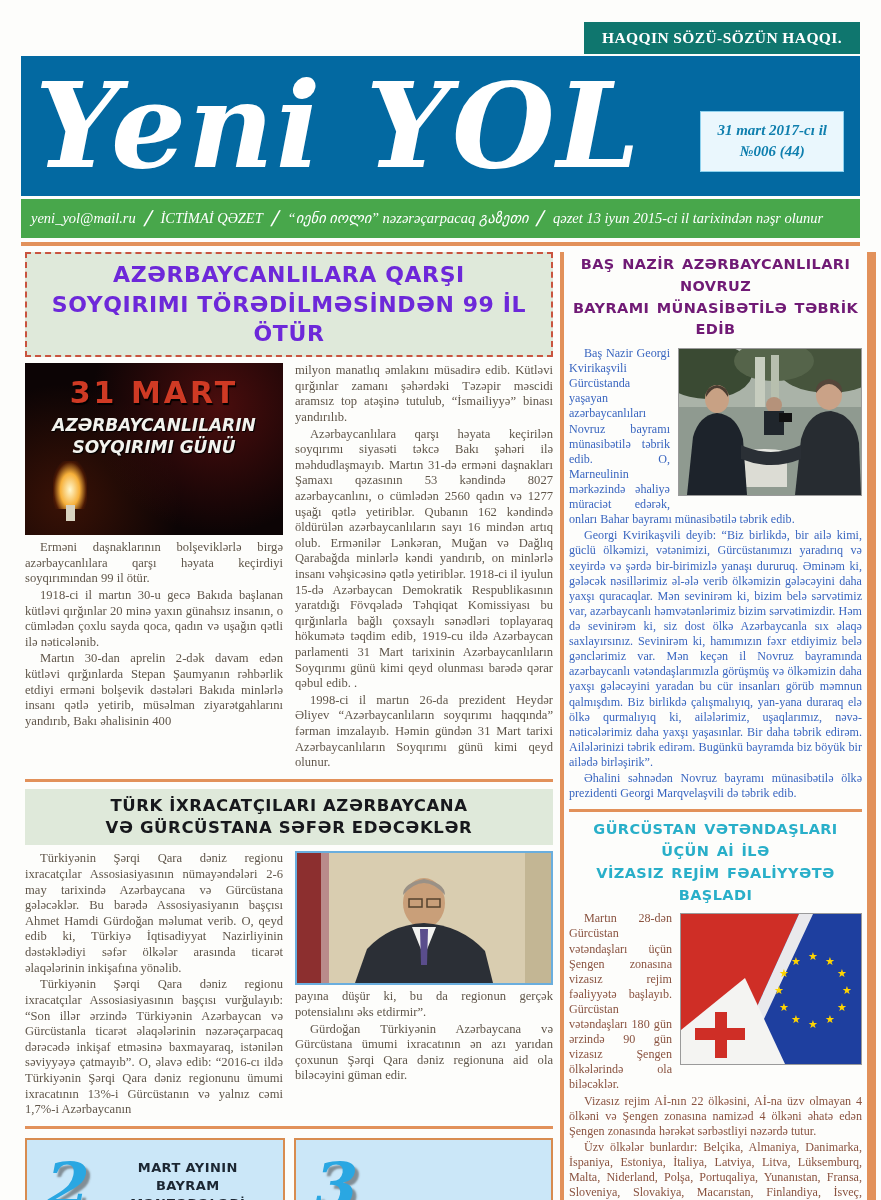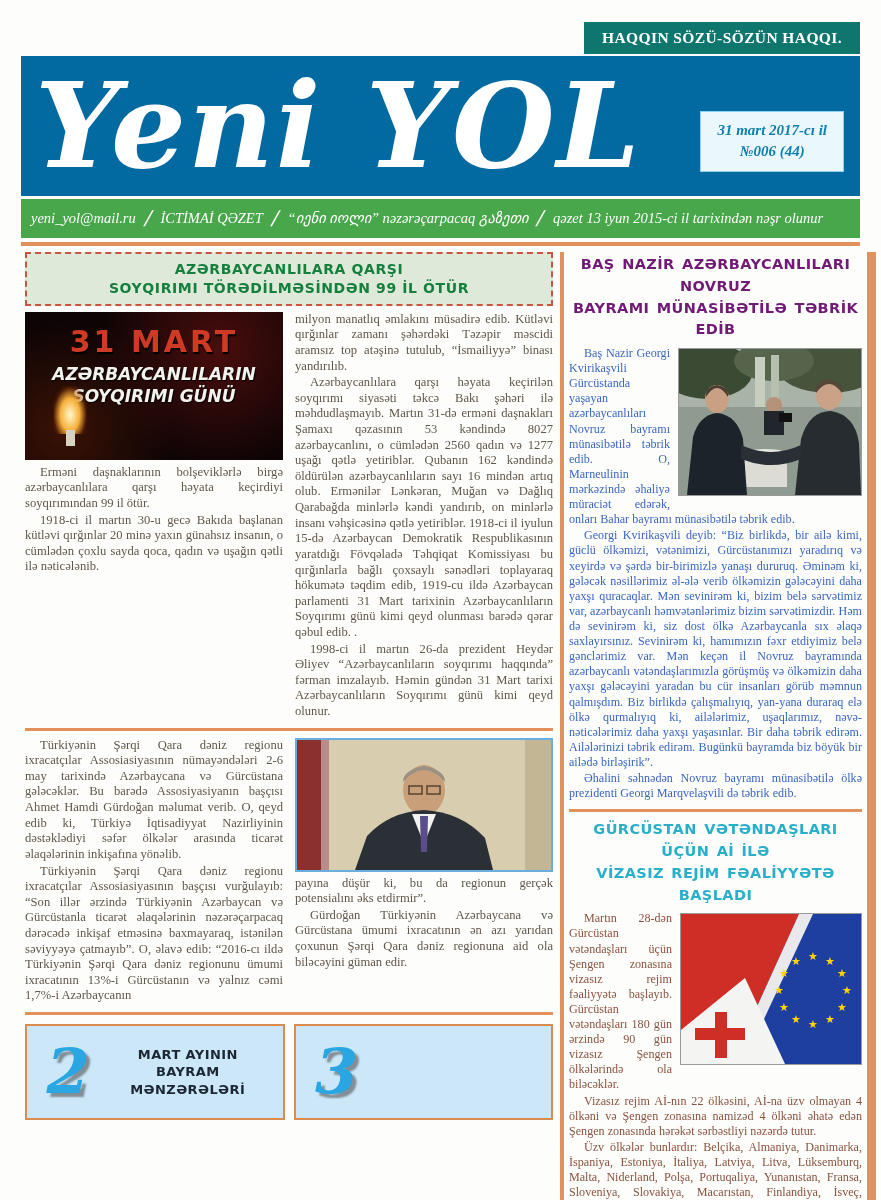--- a/index.html
+++ b/index.html
@@ -23,37 +23,37 @@
   .main{display:flex;align-items:stretch;padding-left:25px;margin-top:6px;}
   .col-left{width:528px;}
   .v-divider{width:4px;background:#e2915a;margin:0 5px 0 7px;}
   .col-right{width:293px;}
   .edge-strip{width:9px;background:#e2915a;margin-left:5px;}
   .h-rule{height:3px;background:#e2915a;margin:7px 0;}
   
   .headbox{background:#dfe9da;text-align:center;padding:6px 4px;margin-bottom:6px;
            font-family:"DejaVu Sans",sans-serif;font-weight:bold;line-height:1.35;}
   .headbox.dashed{border:2px dashed #c9543f;}
-  .h-blue{color:#15803d;font-size:14px;letter-spacing:.6px;}
+  .h-blue{color:#6d28d9;font-size:22px;letter-spacing:.6px;}
   .h-black{color:#17181c;font-size:16.5px;letter-spacing:.6px;}
   .rhead{text-align:center;font-family:"DejaVu Sans",sans-serif;font-weight:bold;
          font-size:14.5px;line-height:1.5;letter-spacing:.4px;word-spacing:2px;margin:2px 0 5px;}
   .rh-navy{color:#701a75;}
   .rh-cyan{color:#29afc9;}
   
   .twocol{display:flex;gap:12px;}
   .subcol{width:258px;}
   p.body{margin:0 0 1px;text-align:justify;text-indent:15px;font-size:12.6px;line-height:1.24;}
   p.noind{text-indent:0;}
   .sepia{color:#60564a;}
   .bluetxt{color:#3a66c0;}
   .redbrown{color:#8a5340;}
   .r-body p.body{font-size:12.1px;line-height:1.25;}
   
-  .img31{width:258px;height:148px;position:relative;margin-bottom:5px;
+  .img31{width:258px;height:172px;position:relative;margin-bottom:5px;
          background:#0c0405;
          background-image:radial-gradient(circle at 75% 25%,#4a0d0d 0%,rgba(20,4,4,0) 55%),
                           radial-gradient(circle at 15% 80%,#3a1206 0%,rgba(10,2,2,0) 45%);}
   .img31 .t1{position:absolute;top:12px;width:100%;text-align:center;color:#cf3a24;
              font-family:"DejaVu Sans",sans-serif;font-weight:bold;font-size:30px;letter-spacing:3px;
              text-shadow:1px 2px 1px #000;}
   .img31 .t2{position:absolute;top:52px;width:100%;text-align:center;color:#f3f3ee;
              font-family:"DejaVu Sans",sans-serif;font-style:italic;font-weight:bold;font-size:17px;
              text-shadow:1px 1px 1px #000;}
   .img31 .t3{position:absolute;top:74px;width:100%;text-align:center;color:#f3f3ee;
@@ -112,32 +112,37 @@
           <div class="subcol">
             <div class="img31">
               <div class="t1">31 MART</div>
               <div class="t2">AZƏRBAYCANLILARIN</div>
               <div class="t3">SOYQIRIMI GÜNÜ</div>
               <div class="flame"></div>
               <div class="wick"></div>
             </div>
             <p class="body sepia">Erməni daşnaklarının bolşeviklərlə birgə azərbaycanlılara qarşı həyata keçirdiyi soyqırımından 99 il ötür.</p>
             <p class="body sepia">1918-ci il martın 30-u gecə Bakıda başlanan kütləvi qırğınlar 20 minə yaxın günahsız insanın, o cümlədən çoxlu sayda qoca, qadın və uşağın qətli ilə nəticələnib.</p>
+            <p class="body sepia">Martın 30-dan aprelin 2-dək davam edən kütləvi qırğınlarda Stepan Şaumyanın rəhbərlik etdiyi erməni bolşevik dəstələri Bakıda minlərlə insanı qətlə yetirib, müsəlman ziyarətgahlarını yandırıb, Bakı əhalisinin 400</p>
           </div>
           <div class="subcol">
             <p class="body sepia noind">milyon manatlıq əmlakını müsadirə edib. Kütləvi qırğınlar zamanı şəhərdəki Təzəpir məscidi aramsız top atəşinə tutulub, “İsmailiyyə” binası yandırılıb.</p>
             <p class="body sepia">Azərbaycanlılara qarşı həyata keçirilən soyqırımı siyasəti təkcə Bakı şəhəri ilə məhdudlaşmayıb. Martın 31-də erməni daşnakları Şamaxı qəzasının 53 kəndində 8027 azərbaycanlını, o cümlədən 2560 qadın və 1277 uşağı qətlə yetiriblər. Qubanın 162 kəndində öldürülən azərbaycanlıların sayı 16 mindən artıq olub. Ermənilər Lənkəran, Muğan və Dağlıq Qarabağda minlərlə kəndi yandırıb, on minlərlə insanı vəhşicəsinə qətlə yetiriblər. 1918-ci il iyulun 15-də Azərbaycan Demokratik Respublikasının yaratdığı Fövqəladə Təhqiqat Komissiyası bu qırğınlarla bağlı çoxsaylı sənədləri toplayaraq hökumətə təqdim edib, 1919-cu ildə Azərbaycan parlamenti 31 Mart tarixinin Azərbaycanlıların Soyqırımı günü kimi qeyd olunması barədə qərar qəbul edib. .</p>
             <p class="body sepia">1998-ci il martın 26-da prezident Heydər Əliyev “Azərbaycanlıların soyqırımı haqqında” fərman imzalayıb. Həmin gündən 31 Mart tarixi Azərbaycanlıların Soyqırımı günü kimi qeyd olunur.</p>
           </div>
         </div>
       </div>
 
       <div class="h-rule"></div>
 
       <div>
+        <div class="headbox h-black">
+          <span>TÜRK İXRACATÇILARI AZƏRBAYCANA</span><br>
+          <span>VƏ GÜRCÜSTANA SƏFƏR EDƏCƏKLƏR</span>
+        </div>
         <div class="twocol">
           <div class="subcol">
             <p class="body sepia">Türkiyənin Şərqi Qara dəniz regionu ixracatçılar Assosiasiyasının nümayəndələri 2-6 may tarixində Azərbaycana və Gürcüstana gələcəklər. Bu barədə Assosiyasiyanın başçısı Ahmet Hamdi Gürdoğan məlumat verib. O, qeyd edib ki, Türkiyə İqtisadiyyat Nazirliyinin dəstəklədiyi səfər ölkələr arasında ticarət əlaqələrinin inkişafına yönəlib.</p>
             <p class="body sepia">Türkiyənin Şərqi Qara dəniz regionu ixracatçılar Assosiasiyasının başçısı vurğulayıb: “Son illər ərzində Türkiyənin Azərbaycan və Gürcüstanla ticarət əlaqələrinin nəzərəçarpacaq dərəcədə inkişaf etməsinə baxmayaraq, istənilən səviyyəyə çatmayıb”. O, əlavə edib: “2016-cı ildə Türkiyənin Şərqi Qara dəniz regionunu ümumi ixracatının 13%-i Gürcüstanın və yalnız cəmi 1,7%-i Azərbaycanın</p>
           </div>
           <div class="subcol">
             <svg class="photoframe" width="254" height="130" viewBox="0 0 254 130" style="display:block;margin-bottom:4px;">
               <rect width="254" height="130" fill="#d9cdb0"></rect>
               <rect x="228" width="26" height="130" fill="#c3b694"></rect>
               <rect x="0" width="24" height="130" fill="#8c2f2f"></rect>

